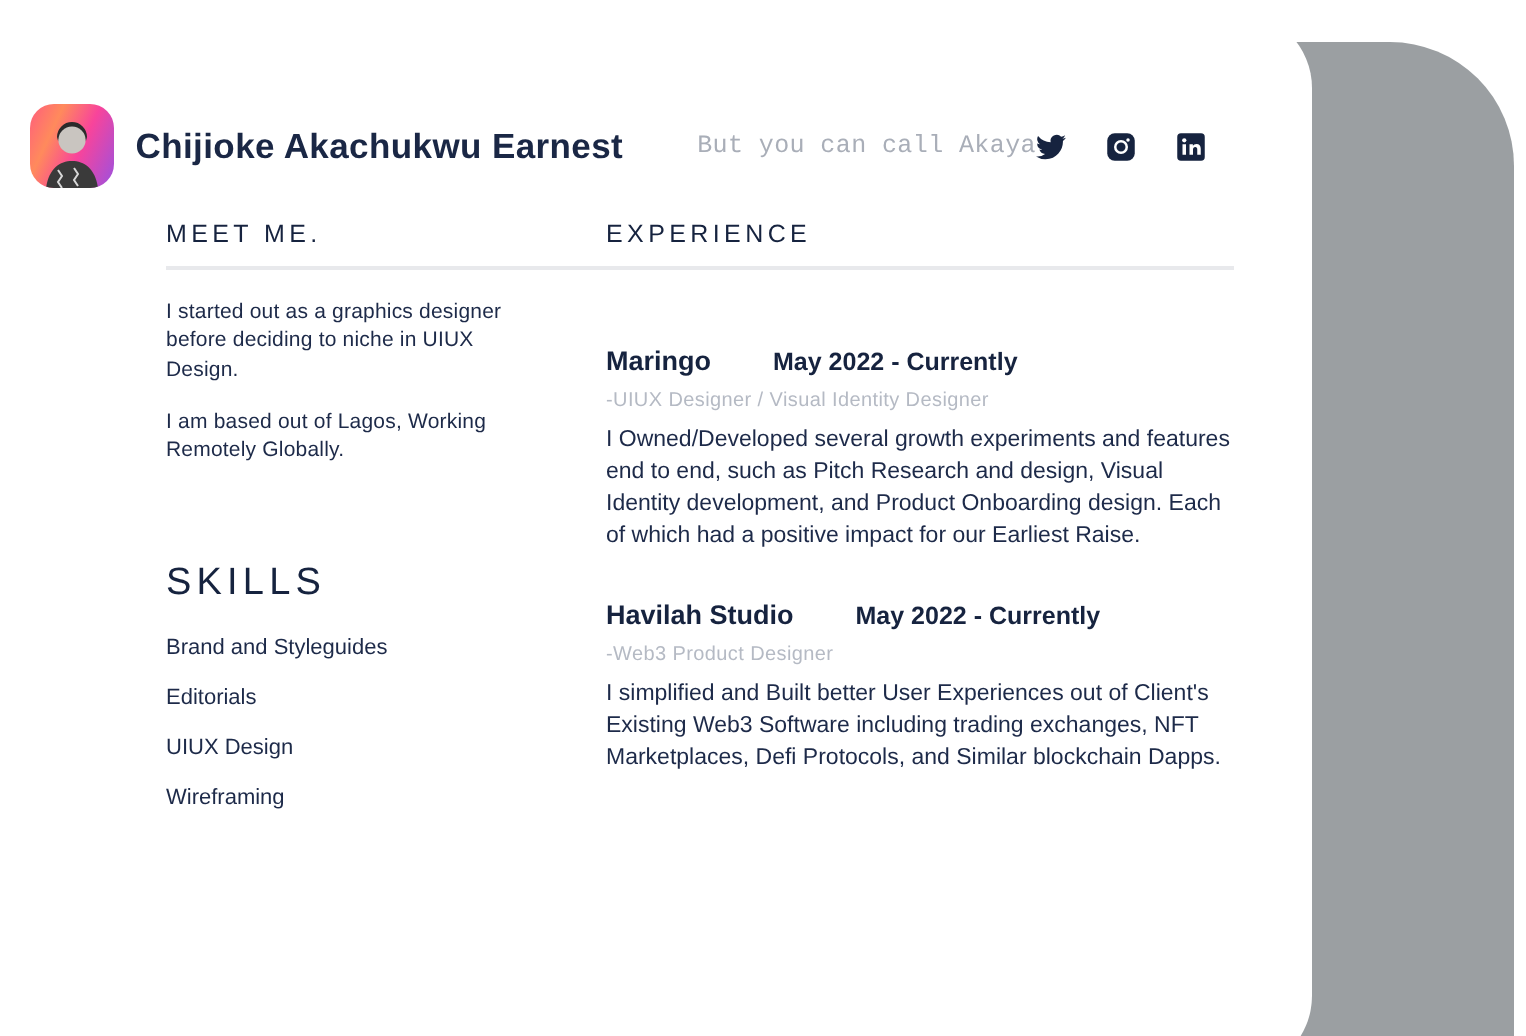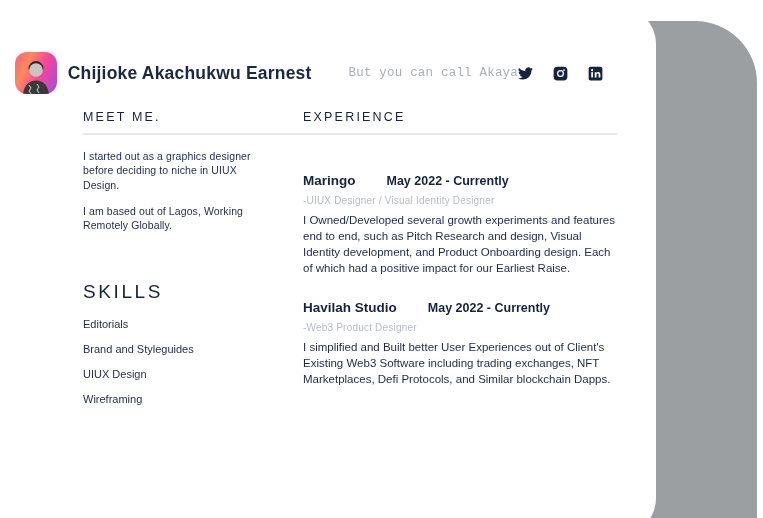--- a/index.html
+++ b/index.html
@@ -106,22 +106,22 @@
   <div class="divider"></div>
 
   <div class="columns">
     <div class="col-left">
       <div class="bio">
         <p>I started out as a graphics designer before deciding to niche in UIUX Design.</p>
         <p>I am based out of Lagos, Working Remotely Globally.</p>
       </div>
       <h2 class="sec-h skills-h">SKILLS</h2>
       <ul class="skills-list">
+        <li>Brand and Styleguides</li>
         <li>Editorials</li>
-        <li>Brand and Styleguides</li>
         <li>UIUX Design</li>
         <li>Wireframing</li>
 
       </ul>
     </div>
 
     <div class="col-right">
 
       <div class="entry">
         <div class="entry-title-row">

